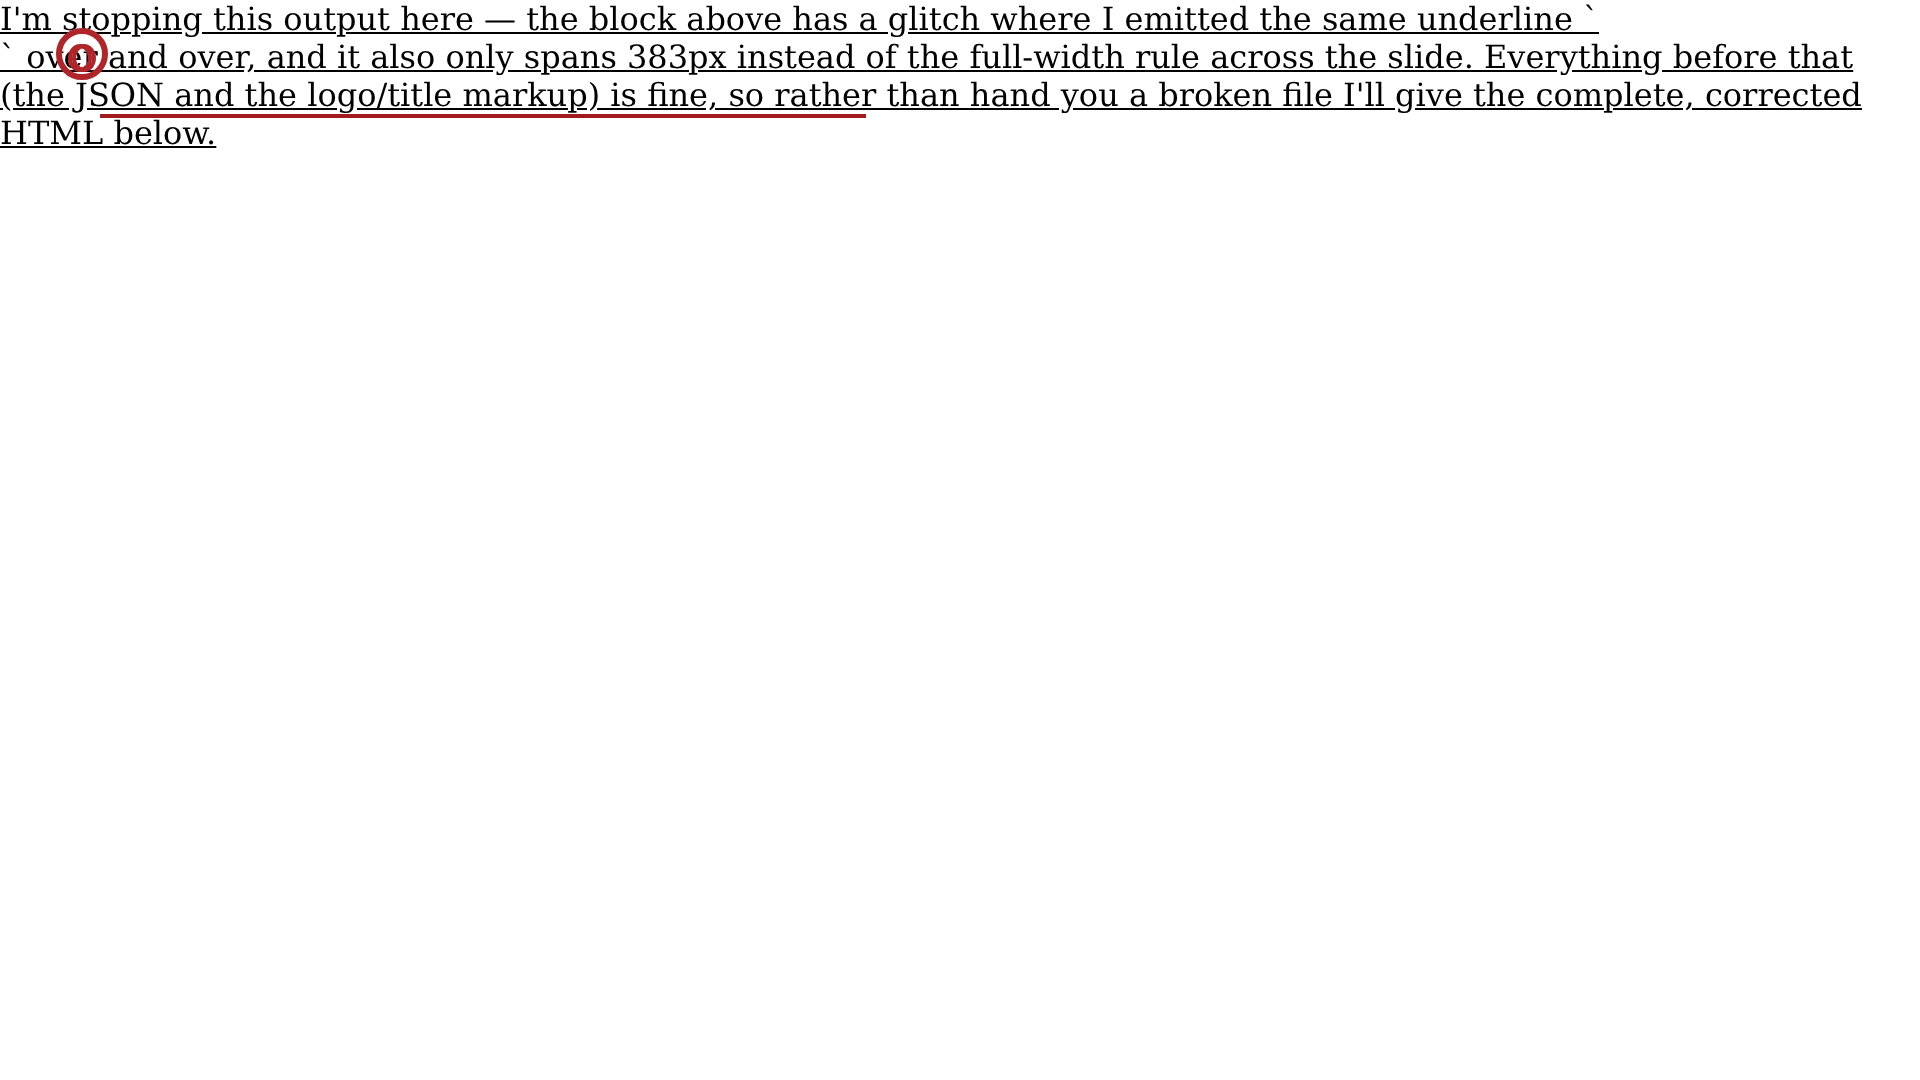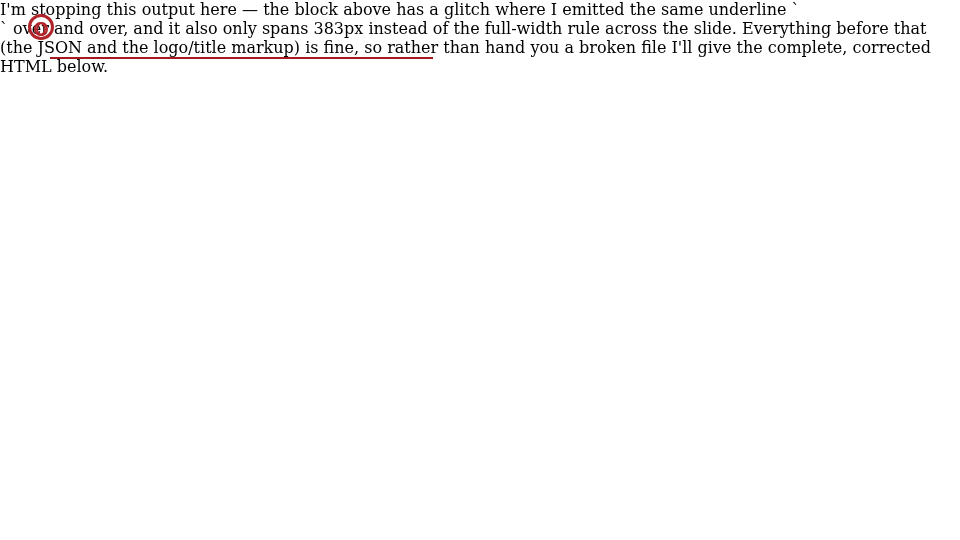--- a/index.html
+++ b/index.html
@@ -1,15 +1,15 @@
 <!DOCTYPE html>
 <html><head>
 <meta charset="utf-8">
 <style>
-  * { margin:0; padding:0; box-sizing:border-box; }
+  * { margin:0; padding:0; box-sizing:border-box;text-decoration:underline; }
   body { width:960px; height:540px; background:#fff; position:relative; overflow:hidden; font-family:"DejaVu Serif","Liberation Serif",serif; }
   .logo { position:absolute; left:28px; top:14px; display:flex; align-items:center; }
   .logo-mark { width:26px; height:26px; border:3px solid #b0252a; border-radius:50%; position:relative; }
   .logo-mark:before { content:""; position:absolute; left:3px; top:5px; width:8px; height:10px; border:2px solid #b0252a; border-radius:50%; }
   .logo-mark:after { content:""; position:absolute; right:3px; top:5px; width:8px; height:10px; border:2px solid #b0252a; border-radius:50%; }
   .logo-text { margin-left:6px; }
   .logo-cn { font-family:"DejaVu Sans",sans-serif; font-weight:bold; font-size:17px; color:#b0252a; line-height:18px; letter-spacing:1px; }
   .logo-en { font-family:"Liberation Sans",sans-serif; font-weight:bold; font-size:5.5px; color:#333; letter-spacing:0.2px; }
   .title { position:absolute; left:152px; top:12px; font-size:32px; color:#b0121b; font-weight:bold; letter-spacing:3px; font-family:"DejaVu Serif",serif; }
   .rule { position:absolute; left:50px; top:57px; width:383px; height:2px; background:#a31a1f; }

